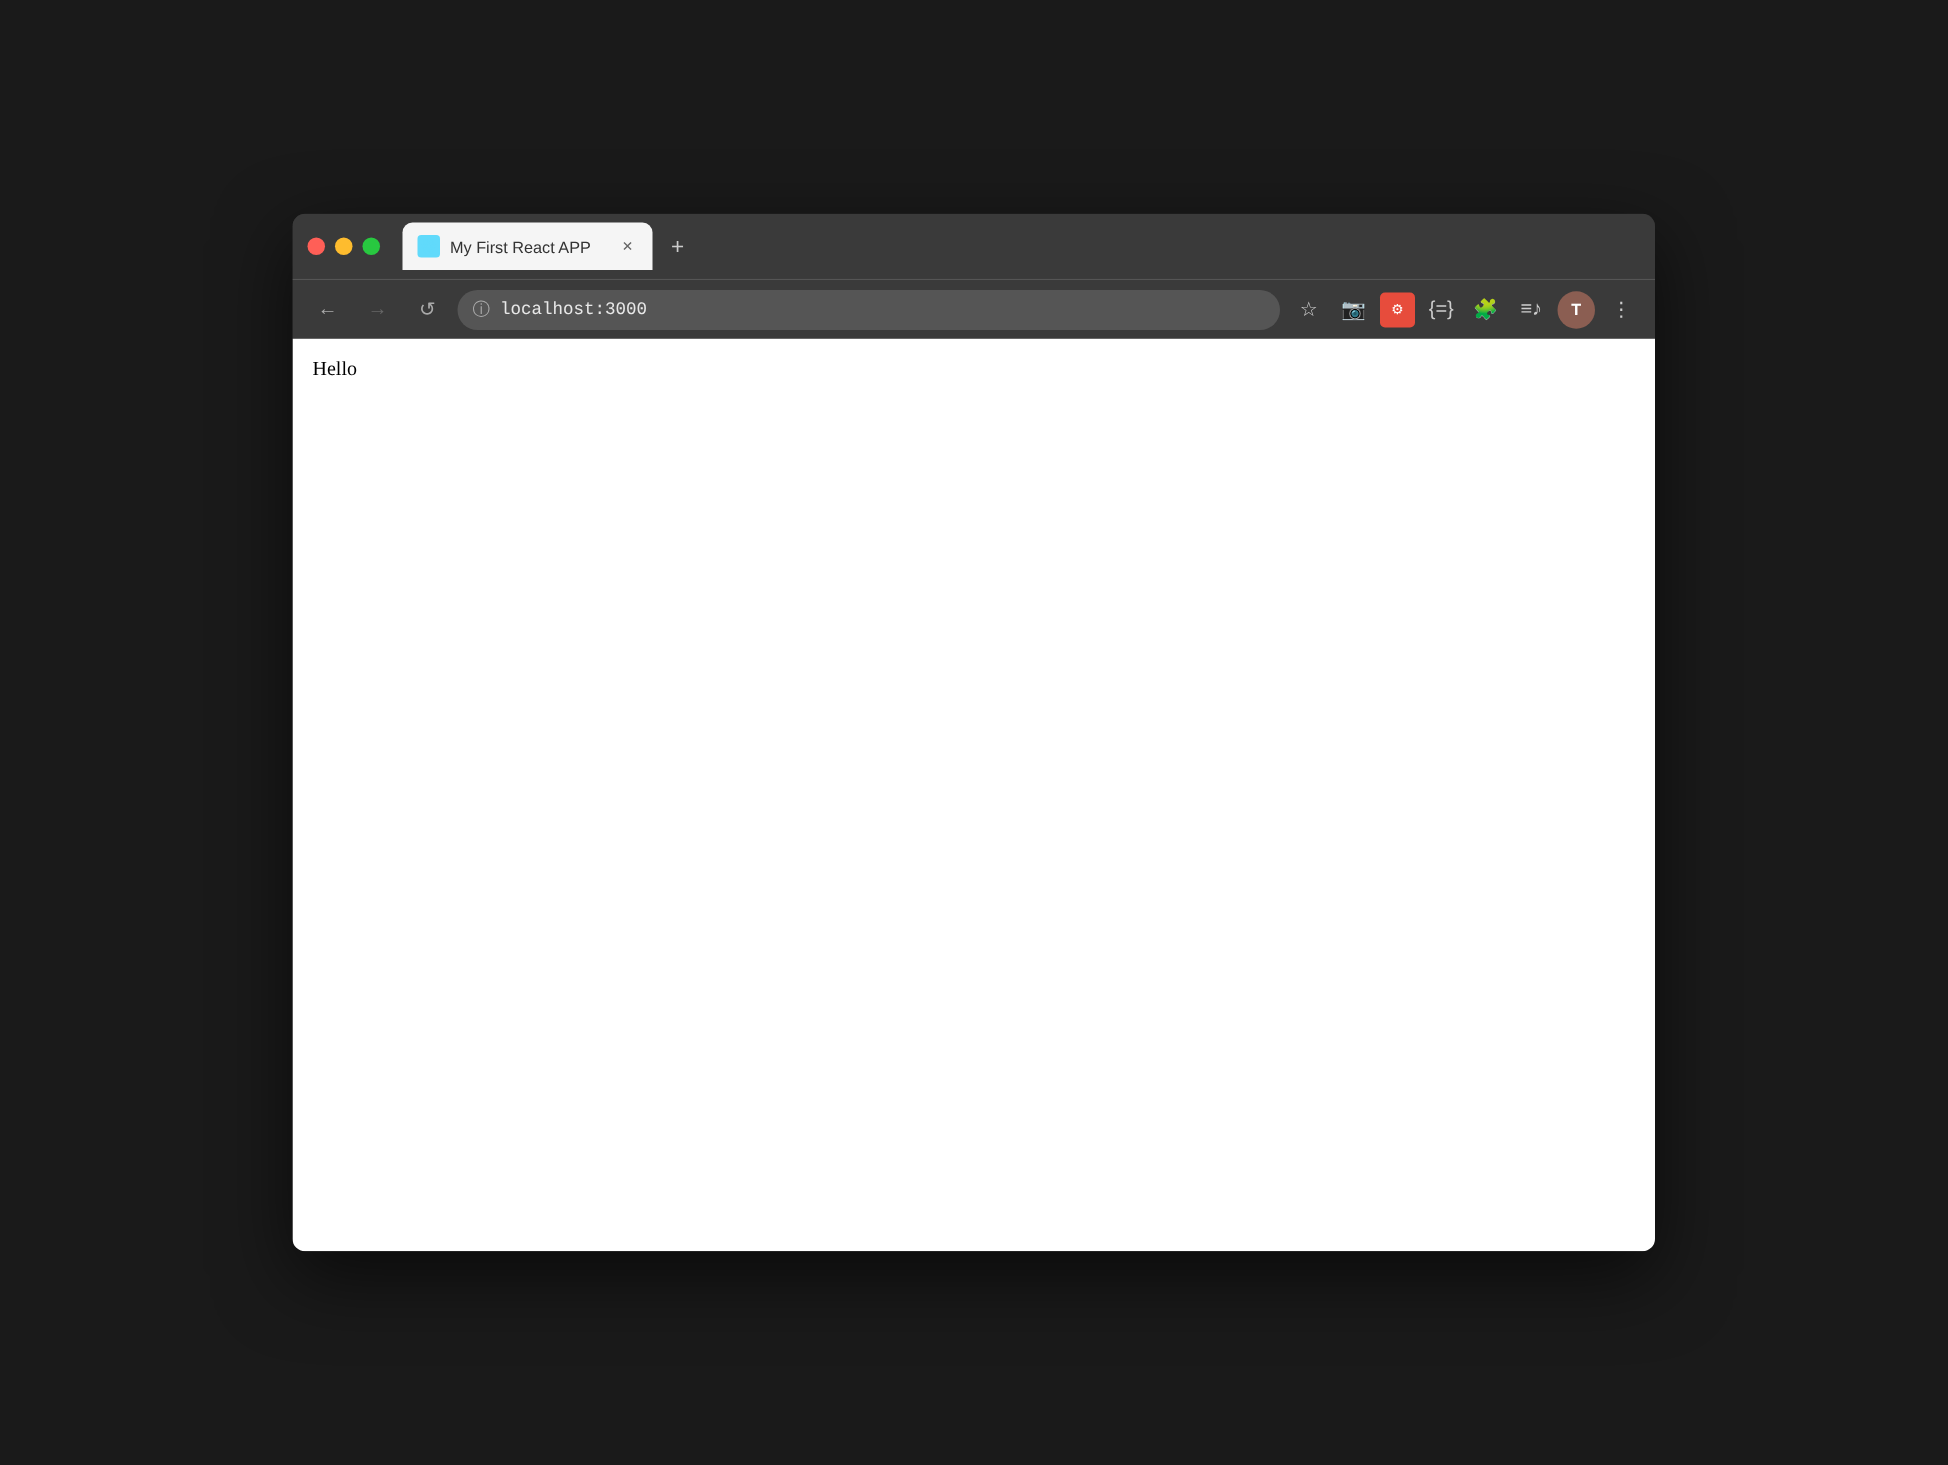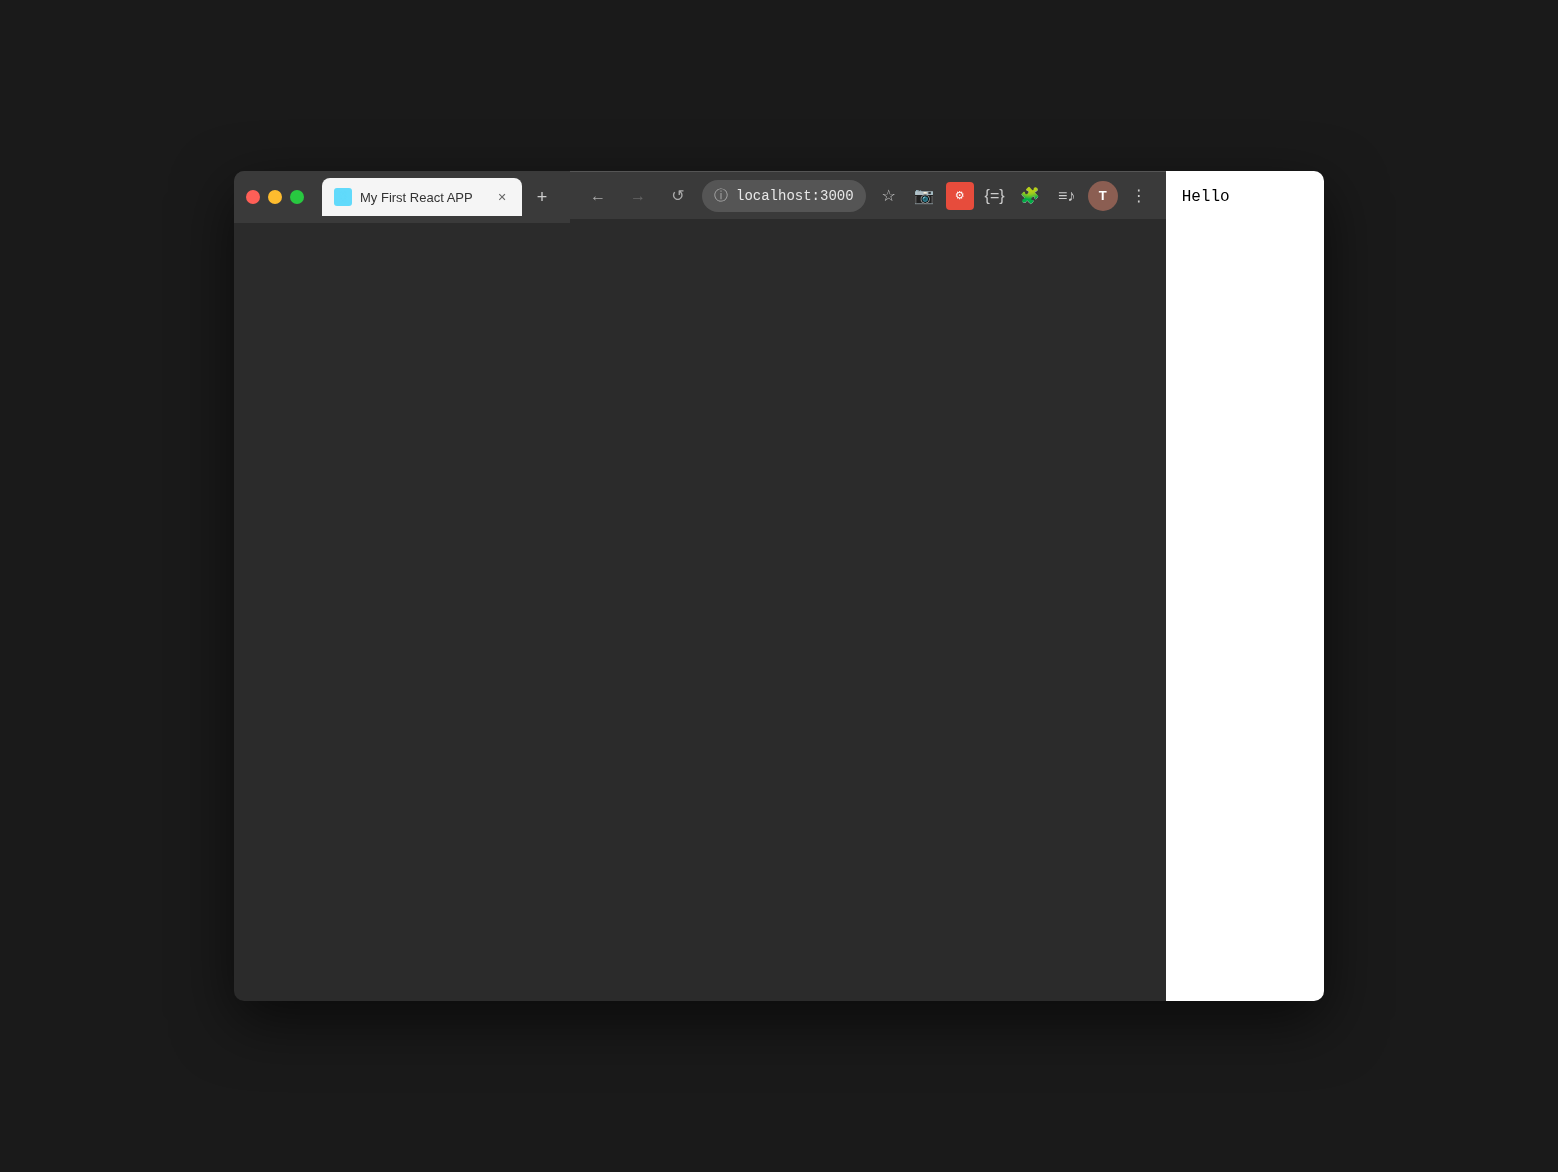--- a/index.html
+++ b/index.html
@@ -14,21 +14,21 @@
     }
 
     .browser-window {
       width: 1090px;
       height: 830px;
       background: #2b2b2b;
       border-radius: 10px;
       overflow: hidden;
       box-shadow: 0 20px 60px rgba(0,0,0,0.6);
       display: flex;
-      flex-direction: row;
+      flex-direction: column;
     }
 
     
     .title-bar {
       background: #3a3a3a;
       height: 52px;
       display: flex;
       align-items: center;
       padding: 0 12px;
       gap: 8px;
@@ -202,21 +202,21 @@
     .page-content {
       flex: 1;
       background: white;
       padding: 16px;
       overflow: auto;
     }
 
     .page-hello {
       font-size: 16px;
       color: #000;
-      font-family: Liberation Mono, monospace;
+      font-family: Liberation Serif, serif;
     }
 
     
     .react-svg {
       width: 14px;
       height: 14px;
     }
   </style>
 </head>
 <body>

